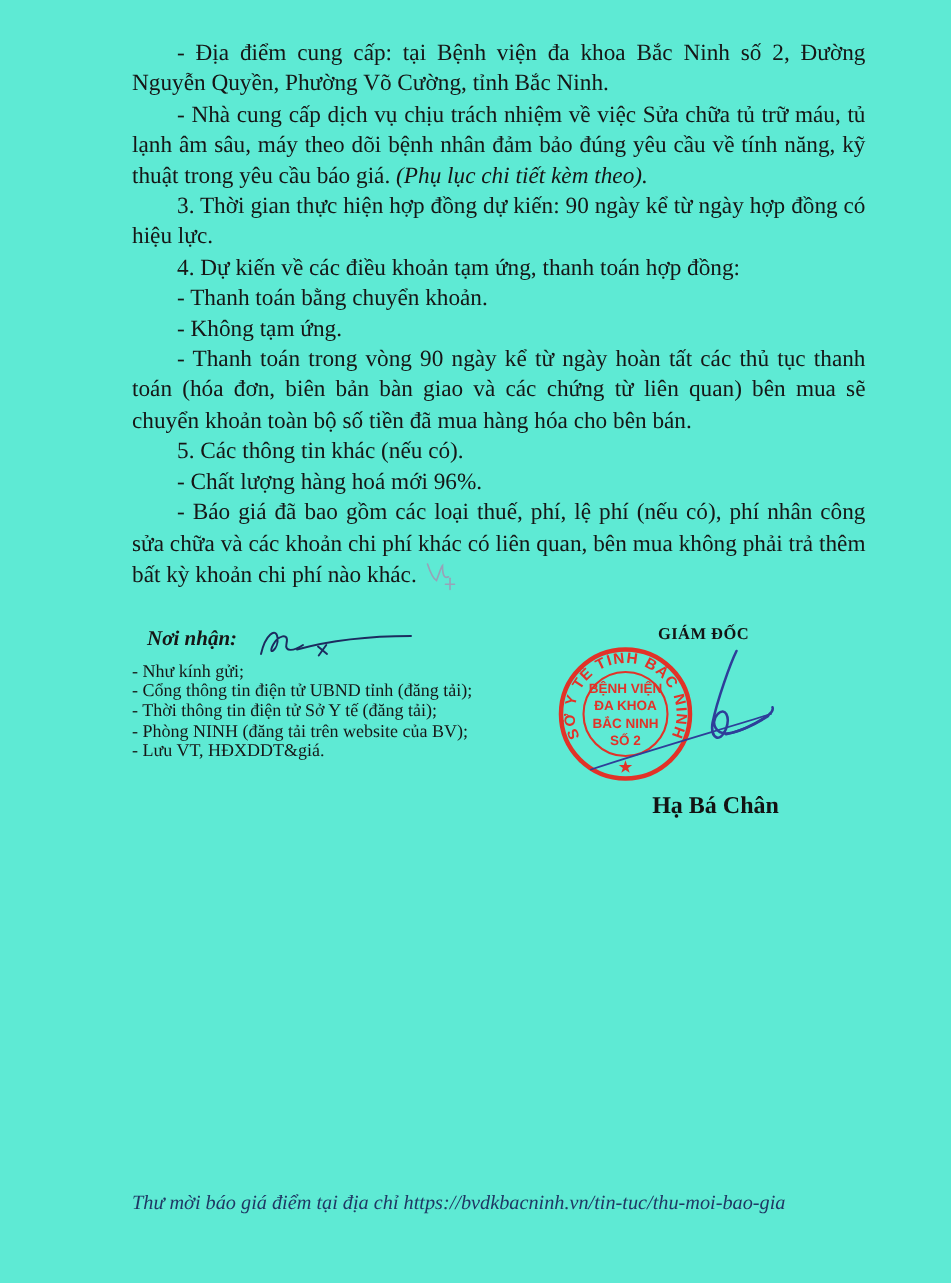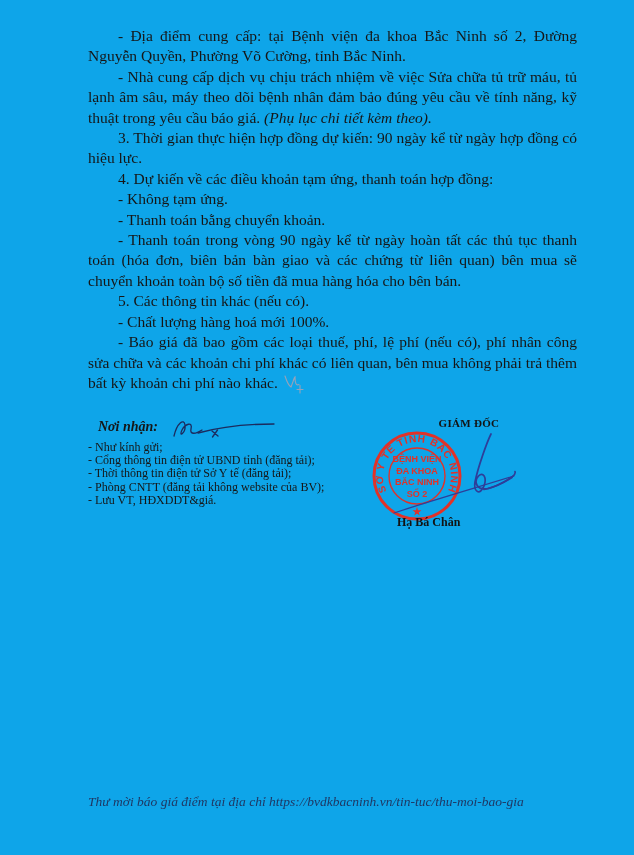--- a/index.html
+++ b/index.html
@@ -1,18 +1,18 @@
 <!DOCTYPE html>
 <html><head>
 <meta charset="utf-8">
 <style>
   * { margin:0; padding:0; box-sizing:border-box; }
   html,body { background:#ffffff; }
   .page {
-    position:relative; width:634px; height:855px; background:#0ea5e9;
+    position:relative; width:634px; height:855px; background:#5eead4;
     font-family:"Liberation Serif", serif; color:#161616; overflow:hidden;
   }
   .body-text {
     position:absolute; left:88px; top:26px; width:489px;
     font-size:15.5px; line-height:20.4px; text-align:justify;
   }
   .para { margin:0; text-indent:30px; }
   .para .it { font-style:italic;margin-top:14px; }
   .initial-mark { display:inline-block; vertical-align:-7px; margin-left:5px; }
 
@@ -21,44 +21,44 @@
   .noi-nhan-scribble { position:absolute; left:70px; top:-4px; }
   .recipients { font-size:12px; line-height:13.2px; margin-top:0; }
 
   .giam-doc-title {
     position:absolute; left:384px; top:417px; width:170px; text-align:center;
     font-size:11px; font-weight:bold; letter-spacing:0.3px; color:#131313;
   }
   .stamp { position:absolute; left:371px; top:430px; width:92px; height:92px; }
   .signature-svg { position:absolute; left:390px; top:425px; width:160px; height:95px; }
   .director-name {
-    position:absolute; left:397px; top:515px; width:160px; text-align:left;
-    font-size:12px; font-weight:bold; color:#131313;
+    position:absolute; left:397px; top:529px; width:160px; text-align:center;
+    font-size:16px; font-weight:bold; color:#131313;
   }
   .footer-note {
     position:absolute; left:88px; top:794px; width:489px;
     font-size:13.5px; font-style:italic; color:#1f3864;
   }
   svg { display:block; }
 </style>
 </head>
 <body>
 
 <div class="page">
 
   <div class="body-text">
     <p class="para"><span>- Địa điểm cung cấp: tại Bệnh viện đa khoa Bắc Ninh số 2, Đường Nguyễn Quyền, Phường Võ Cường, tỉnh Bắc Ninh.</span></p>
     <p class="para"><span>- Nhà cung cấp dịch vụ chịu trách nhiệm về việc Sửa chữa tủ trữ máu, tủ lạnh âm sâu, máy theo dõi bệnh nhân đảm bảo đúng yêu cầu về tính năng, kỹ thuật trong yêu cầu báo giá. </span><span class="it">(Phụ lục chi tiết kèm theo).</span></p>
     <p class="para"><span>3. Thời gian thực hiện hợp đồng dự kiến: 90 ngày kể từ ngày hợp đồng có hiệu lực.</span></p>
     <p class="para"><span>4. Dự kiến về các điều khoản tạm ứng, thanh toán hợp đồng:</span></p>
+    <p class="para"><span>- Thanh toán bằng chuyển khoản.</span></p>
     <p class="para"><span>- Không tạm ứng.</span></p>
-    <p class="para"><span>- Thanh toán bằng chuyển khoản.</span></p>
     <p class="para"><span>- Thanh toán trong vòng 90 ngày kể từ ngày hoàn tất các thủ tục thanh toán (hóa đơn, biên bản bàn giao và các chứng từ liên quan) bên mua sẽ chuyển khoản toàn bộ số tiền đã mua hàng hóa cho bên bán.</span></p>
     <p class="para"><span>5. Các thông tin khác (nếu có).</span></p>
-    <p class="para"><span>- Chất lượng hàng hoá mới 100%.</span></p>
+    <p class="para"><span>- Chất lượng hàng hoá mới 96%.</span></p>
     <p class="para"><span>- Báo giá đã bao gồm các loại thuế, phí, lệ phí (nếu có), phí nhân công sửa chữa và các khoản chi phí khác có liên quan, bên mua không phải trả thêm bất kỳ khoản chi phí nào khác.</span><svg class="initial-mark" width="26" height="22" viewBox="0 0 26 22">
         <g fill="none" stroke="#98a2b8" stroke-width="1.1" stroke-linecap="round">
           <path d="M2,3 C4,9 6,13 8,14 C10,9 11,5 12,4 C12,10 13,13 16,11.5"></path>
           <path d="M17,12.5 L17,20"></path>
           <path d="M14,16.5 L20,16.5"></path>
         </g>
       </svg></p>
   </div>
 
   <div class="noi-nhan">
@@ -69,21 +69,21 @@
           <path d="M6,21 C9,8 16,3 17,10 C18,18 10,23 14,15 C17,9 25,6 23,14 C21.5,20 28,19 34,15"></path>
           <path d="M30,18 C52,12 78,9 106,9"></path>
           <path d="M44,16 L50,21 M49.5,15 L44.5,22"></path>
         </g>
       </svg>
     </div>
     <div class="recipients">
       <div>- Như kính gửi;</div>
       <div>- Cổng thông tin điện tử UBND tỉnh (đăng tải);</div>
       <div>- Thời thông tin điện tử Sở Y tế (đăng tải);</div>
-      <div>- Phòng CNTT (đăng tải không website của BV);</div>
+      <div>- Phòng NINH (đăng tải trên website của BV);</div>
       <div>- Lưu VT, HĐXDDT&amp;giá.</div>
     </div>
   </div>
 
   <div class="giam-doc-title">GIÁM ĐỐC</div>
 
   <svg class="stamp" width="92" height="92" viewBox="0 0 92 92">
     <circle cx="46" cy="46" r="43" fill="none" stroke="#e23228" stroke-width="3"></circle>
     <circle cx="46" cy="46" r="28" fill="none" stroke="#e23228" stroke-width="1.4"></circle>
     <defs>

